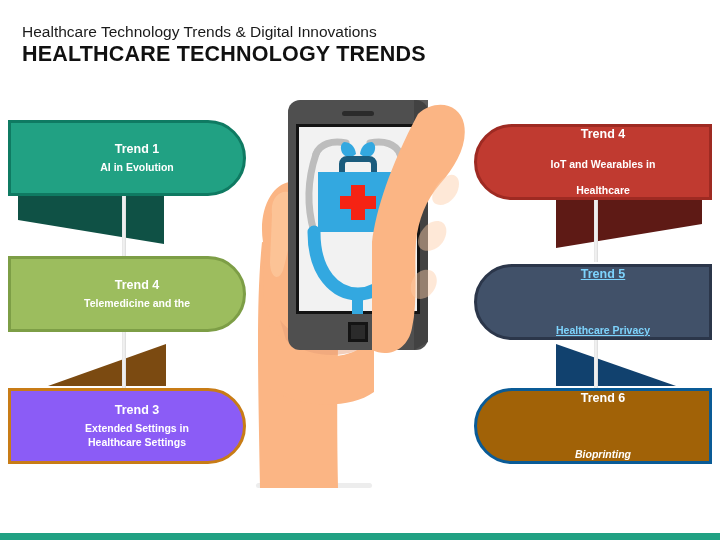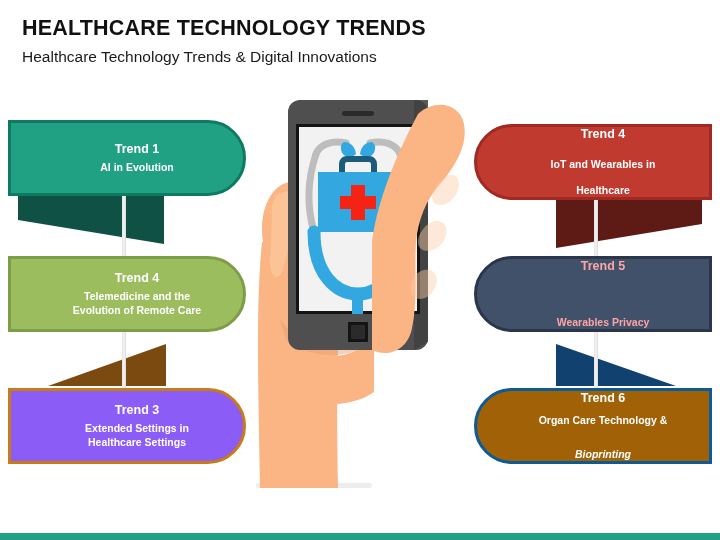--- a/index.html
+++ b/index.html
@@ -66,22 +66,22 @@
     position: absolute; left: 256px; bottom: 52px; width: 116px; height: 5px;
     background: #ededed; border-radius: 3px; z-index: 7;
   }
 </style>
 </head>
 <body>
 
 <div id="slide">
 
   <div id="header">
+    <div id="page-subtitle">Healthcare Technology Trends &amp; Digital Innovations</div>
     <div id="page-title">HEALTHCARE TECHNOLOGY TRENDS</div>
-    <div id="page-subtitle">Healthcare Technology Trends &amp; Digital Innovations</div>
   </div>
 
   <svg class="wedge" style="left:18px; top:196px;" width="146" height="48" viewBox="0 0 146 48">
     <polygon id="w1" points="0,0 146,0 146,48 0,24" fill="#0f5145"></polygon>
   </svg>
 
   <svg class="wedge" style="left:48px; top:344px;" width="118" height="42" viewBox="0 0 118 42">
     <polygon id="w2" points="0,42 118,0 118,42" fill="#7b4a11"></polygon>
   </svg>
 
@@ -99,43 +99,41 @@
   <div class="stem" style="left:594px; top:330px; height:62px;"></div>
 
   <div class="card left" id="card-1" style="top: 120px; background: rgb(33, 161, 131); border: 3px solid rgb(15, 122, 98); color: rgb(255, 255, 255);">
     <div class="card-title">Trend 1</div>
     <div class="card-sub">AI in Evolution</div>
   </div>
 
   <div class="card left" id="card-2" style="top: 256px; background: rgb(156, 189, 94); border: 3px solid rgb(125, 158, 70); color: rgb(255, 255, 255);">
     <div class="card-title">Trend 4</div>
     <div class="card-sub">Telemedicine and the</div>
-    <div class="card-sub" style="margin-top:0;">Evolution of Remote Care</div>
   </div>
 
   <div class="card left" id="card-3" style="top: 388px; background: #8b5cf6; border: 3px solid rgb(200, 124, 22); color: rgb(255, 255, 255);">
     <div class="card-title">Trend 3</div>
     <div class="card-sub">Extended Settings in</div>
     <div class="card-sub" style="margin-top:0;">Healthcare Settings</div>
   </div>
 
   <div class="card right" id="card-4" style="top: 124px; background: rgb(192, 58, 48); border: 3px solid rgb(158, 42, 34); color: rgb(255, 255, 255);">
     <div class="card-title">Trend 4</div>
     <div class="card-sub">IoT and Wearables in</div>
     <div class="card-sub" style="margin-top:0;">Healthcare</div>
   </div>
 
-  <div class="card right" id="card-5" style="top: 256px; background: rgb(65, 81, 105); border: 3px solid rgb(43, 54, 74); color: #fca5a5;">
+  <div class="card right" id="card-5" style="top: 264px; background: rgb(65, 81, 105); border: 3px solid rgb(43, 54, 74); color: #7dd3fc; text-decoration: underline;">
     <div class="card-title">Trend 5</div>
-    <div class="card-sub">Wearables Privacy</div>
+    <div class="card-sub">Healthcare Privacy</div>
   </div>
 
   <div class="card right" id="card-6" style="top: 388px; background: #a16207; border: 3px solid rgb(10, 91, 150); color: rgb(255, 255, 255);">
     <div class="card-title">Trend 6</div>
-    <div class="card-sub">Organ Care Technology &amp;</div>
     <div class="card-sub" style="margin-top:16px;font-style:italic;">Bioprinting</div>
   </div>
 
   <div id="floor-shadow"></div>
 
   <div id="figure">
     <svg width="225" height="400" viewBox="0 0 225 400">
 
       <path id="ill-arm" d="M12,150 C6,210 8,280 10,396 L88,396 C86,300 88,230 92,168 Z" style="fill: rgb(251, 181, 132);"></path>
 

